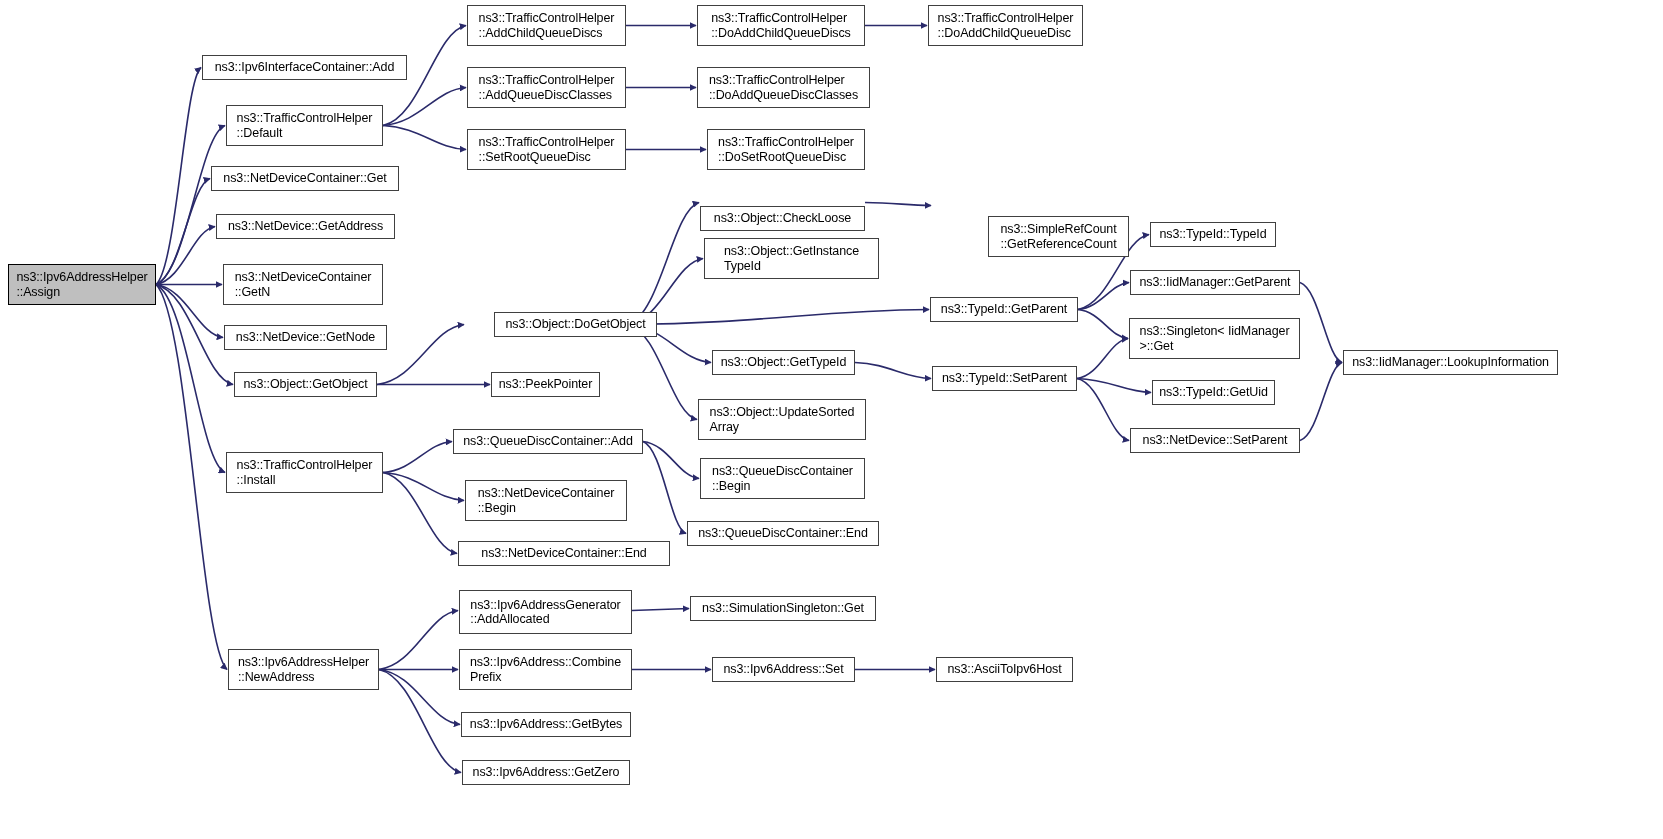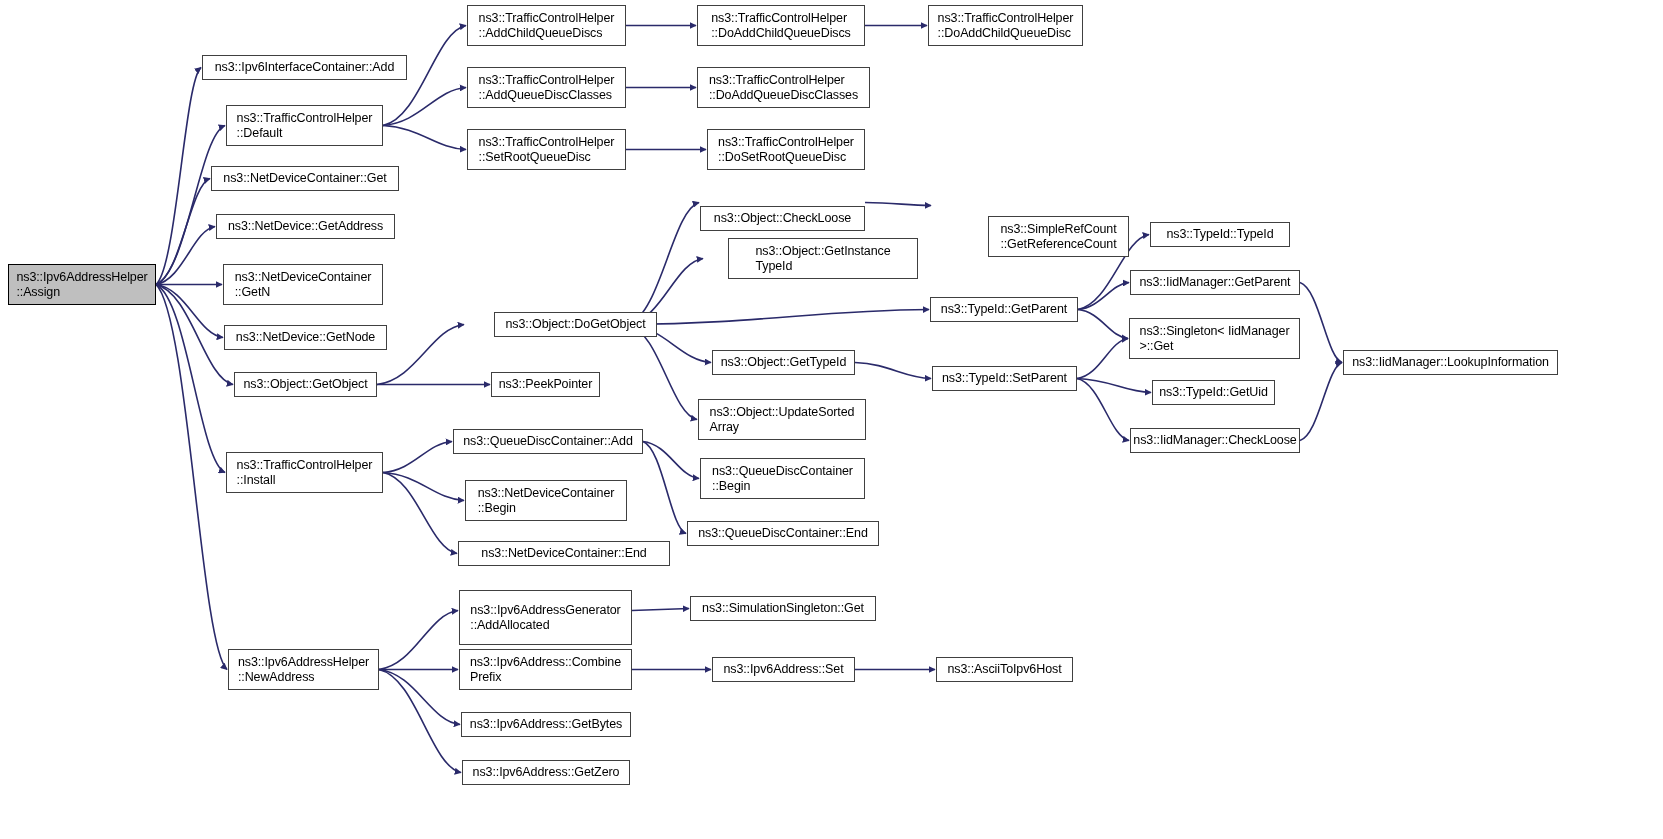--- a/index.html
+++ b/index.html
@@ -125,45 +125,45 @@
       <div class="node" style="left: 697px; top: 5px; width: 168px; height: 41px;">ns3::TrafficControlHelper
 ::DoAddChildQueueDiscs</div>
       <div class="node" style="left: 697px; top: 67px; width: 173px; height: 41px;">ns3::TrafficControlHelper
 ::DoAddQueueDiscClasses</div>
       <div class="node" style="left: 707px; top: 129px; width: 158px; height: 41px;">ns3::TrafficControlHelper
 ::DoSetRootQueueDisc</div>
       <div class="node" style="left: 928px; top: 5px; width: 155px; height: 41px;">ns3::TrafficControlHelper
 ::DoAddChildQueueDisc</div>
       <div class="node" style="left: 465px; top: 312px; width: 163px; height: 25px; margin-left: 29px;">ns3::Object::DoGetObject</div>
       <div class="node" style="left: 700px; top: 190px; width: 165px; height: 25px; margin-top: 16px;">ns3::Object::CheckLoose</div>
-      <div class="node" style="left: 728px; top: 238px; width: 190px; height: 41px;">ns3::Object::GetInstance
+      <div class="node" style="left: 704px; top: 238px; width: 175px; height: 41px;">ns3::Object::GetInstance
 TypeId</div>
       <div class="node" style="left: 712px; top: 350px; width: 143px; height: 25px;">ns3::Object::GetTypeId</div>
       <div class="node" style="left: 698px; top: 399px; width: 168px; height: 41px;">ns3::Object::UpdateSorted
 Array</div>
       <div class="node" style="left: 491px; top: 372px; width: 109px; height: 25px;">ns3::PeekPointer</div>
       <div class="node" style="left: 988px; top: 185px; width: 141px; height: 41px; margin-top: 31px;">ns3::SimpleRefCount
 ::GetReferenceCount</div>
       <div class="node" style="left: 930px; top: 297px; width: 148px; height: 25px;">ns3::TypeId::GetParent</div>
       <div class="node" style="left: 932px; top: 366px; width: 145px; height: 25px;">ns3::TypeId::SetParent</div>
-      <div class="node" style="left: 1150px; top: 222px; width: 140px; height: 25px;">ns3::TypeId::TypeId</div>
+      <div class="node" style="left: 1150px; top: 222px; width: 126px; height: 25px;">ns3::TypeId::TypeId</div>
       <div class="node" style="left: 1130px; top: 270px; width: 170px; height: 25px;">ns3::IidManager::GetParent</div>
       <div class="node" style="left: 1129px; top: 318px; width: 171px; height: 41px;">ns3::Singleton&lt; IidManager
 &gt;::Get</div>
       <div class="node" style="left: 1152px; top: 380px; width: 123px; height: 25px;">ns3::TypeId::GetUid</div>
-      <div class="node" style="left: 1130px; top: 428px; width: 170px; height: 25px;">ns3::IidManager::CheckLoose</div>
+      <div class="node" style="left: 1130px; top: 428px; width: 170px; height: 25px;">ns3::NetDevice::SetParent</div>
       <div class="node" style="left: 1343px; top: 350px; width: 215px; height: 25px;">ns3::IidManager::LookupInformation</div>
       <div class="node" style="left: 453px; top: 429px; width: 190px; height: 25px;">ns3::QueueDiscContainer::Add</div>
       <div class="node" style="left: 465px; top: 480px; width: 162px; height: 41px;">ns3::NetDeviceContainer
 ::Begin</div>
       <div class="node" style="left: 458px; top: 541px; width: 212px; height: 25px;">ns3::NetDeviceContainer::End</div>
       <div class="node" style="left: 700px; top: 458px; width: 165px; height: 41px;">ns3::QueueDiscContainer
 ::Begin</div>
       <div class="node" style="left: 687px; top: 521px; width: 192px; height: 25px;">ns3::QueueDiscContainer::End</div>
-      <div class="node" style="left: 459px; top: 590px; width: 173px; height: 55px;">ns3::Ipv6AddressGenerator
+      <div class="node" style="left: 459px; top: 590px; width: 173px; height: 44px;">ns3::Ipv6AddressGenerator
 ::AddAllocated</div>
       <div class="node" style="left: 459px; top: 649px; width: 173px; height: 41px;">ns3::Ipv6Address::Combine
 Prefix</div>
       <div class="node" style="left: 461px; top: 712px; width: 170px; height: 25px;">ns3::Ipv6Address::GetBytes</div>
       <div class="node" style="left: 462px; top: 760px; width: 168px; height: 25px;">ns3::Ipv6Address::GetZero</div>
       <div class="node" style="left: 690px; top: 596px; width: 186px; height: 25px;">ns3::SimulationSingleton::Get</div>
       <div class="node" style="left: 712px; top: 657px; width: 143px; height: 25px;">ns3::Ipv6Address::Set</div>
       <div class="node" style="left: 936px; top: 657px; width: 137px; height: 25px;">ns3::AsciiToIpv6Host</div>
     </div>
 </div>

